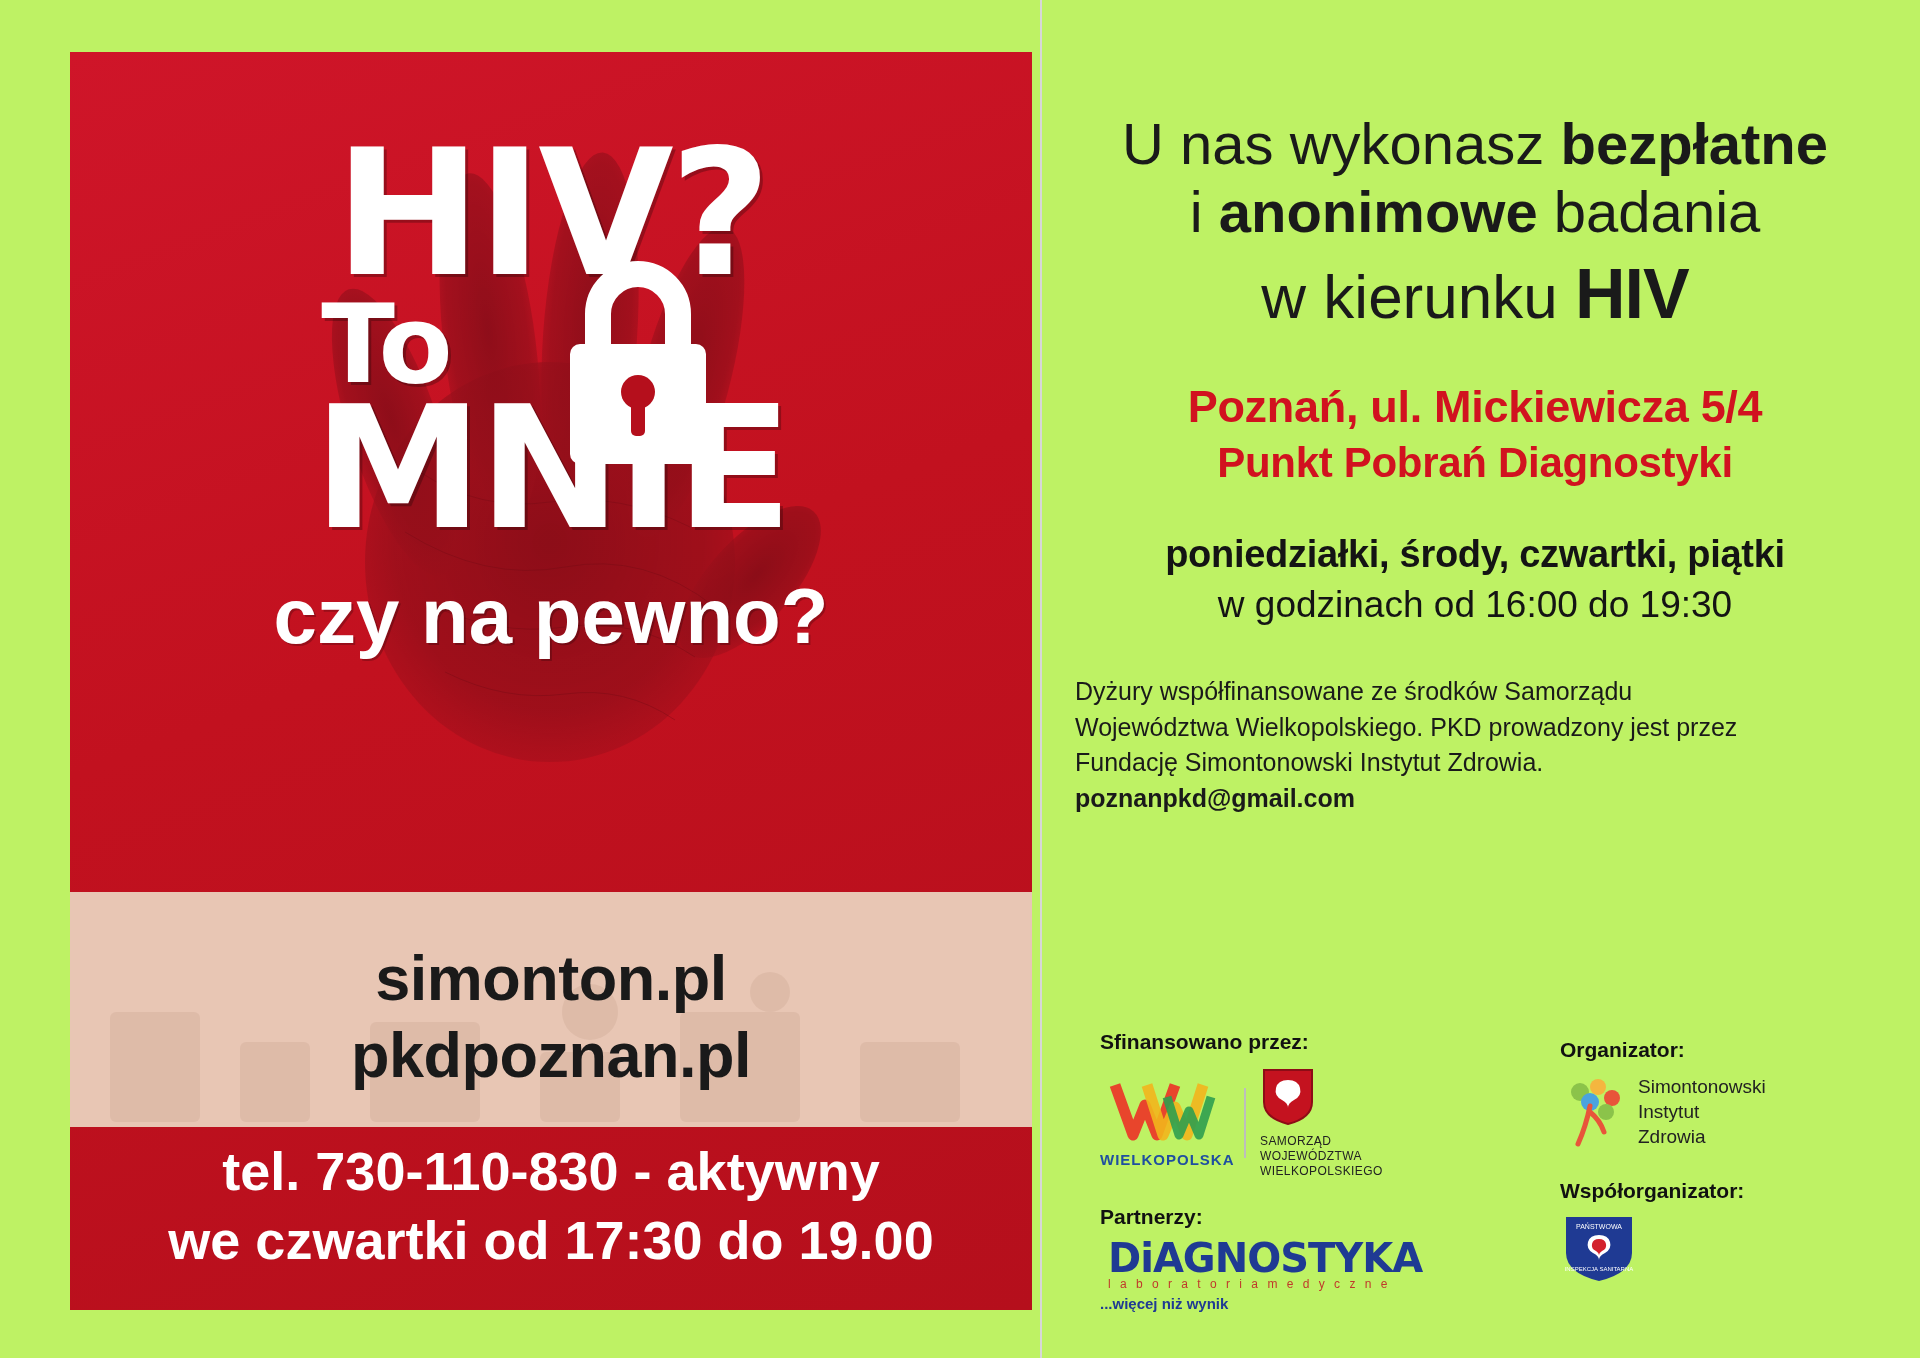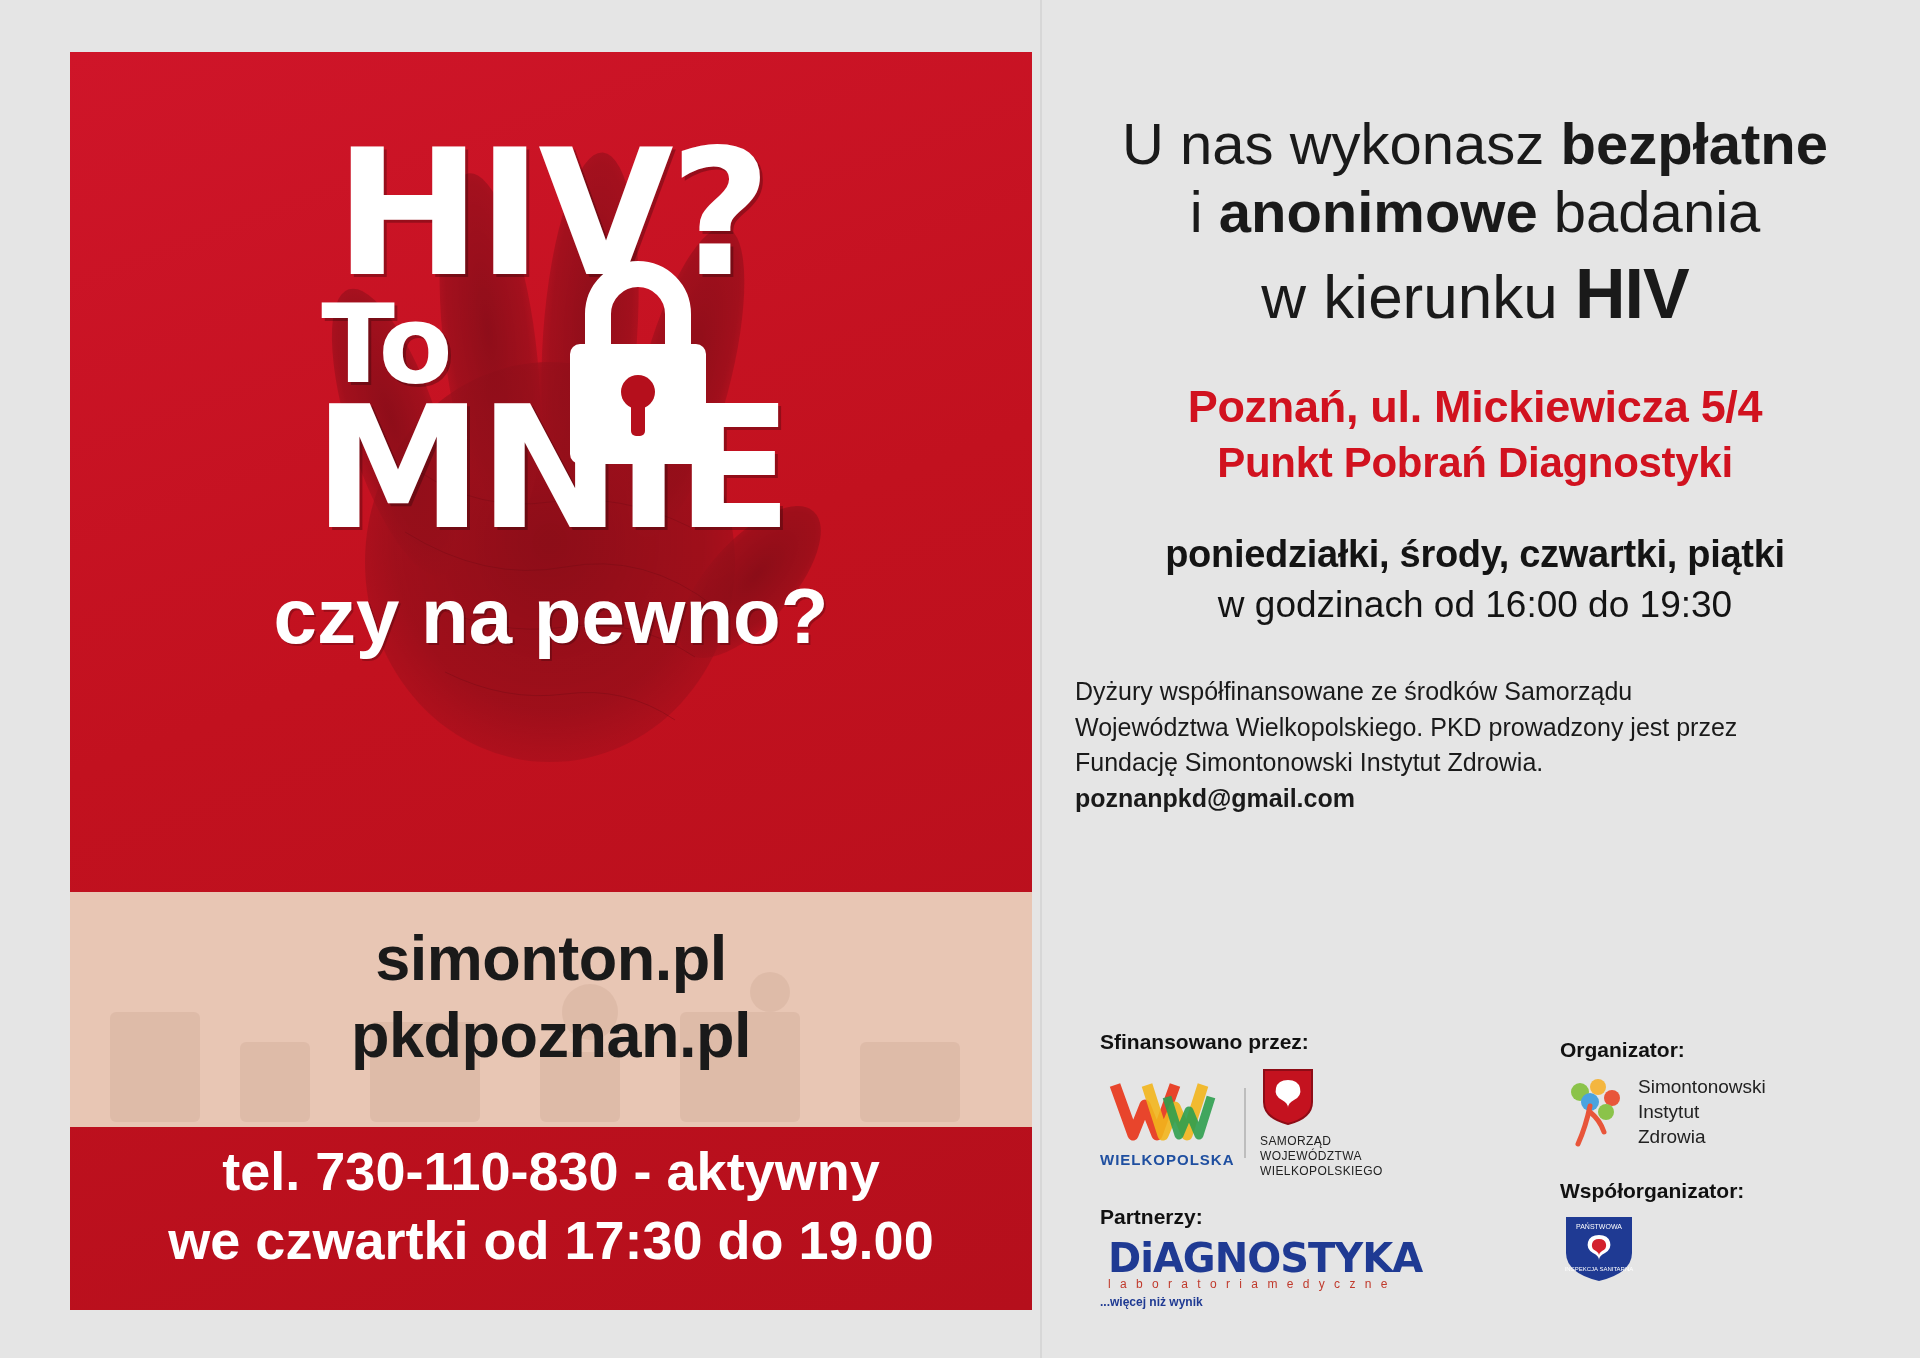--- a/index.html
+++ b/index.html
@@ -11,21 +11,21 @@
     width: 1920px;
     height: 1358px;
     font-family: "Liberation Sans", sans-serif;
     overflow: hidden;
     position: relative;
   }
   .page {
     position: relative;
     width: 1920px;
     height: 1358px;
-    background: #e5e5e5;
+    background: #bef264;
   }
 
   
   .poster {
     position: absolute;
     left: 70px;
     top: 52px;
     width: 962px;
     height: 1258px;
     background: #c9122a;
@@ -124,21 +124,21 @@
     inset: 0;
     opacity: 0.35;
   }
   .band-text {
     position: relative;
     text-align: center;
     color: #1a1a1a;
     font-weight: bold;
     font-size: 63px;
     line-height: 1.22;
-    padding-top: 28px;
+    padding-top: 48px;
     letter-spacing: -0.5px;
   }
   .phone-block {
     position: absolute;
     left: 0; right: 0;
     top: 1085px;
     text-align: center;
     color: #ffffff;
     font-weight: bold;
     font-size: 54px;
@@ -284,21 +284,21 @@
     letter-spacing: -1px;
     font-family: "DejaVu Sans", sans-serif;
   }
   .diag-sub {
     font-size: 12px;
     letter-spacing: 3px;
     color: #c0392b;
     margin-top: -4px;
   }
   .diag-tag {
-    font-size: 12px;
+    font-size: 15px;
     color: #1f3a93;
     font-weight: bold;
     margin-top: 4px;
   }
   .org-block { margin-top: 12px; display: flex; align-items: center; gap: 12px; }
   .sim-text {
     font-size: 19px;
     line-height: 1.32;
     color: #222;
   }

